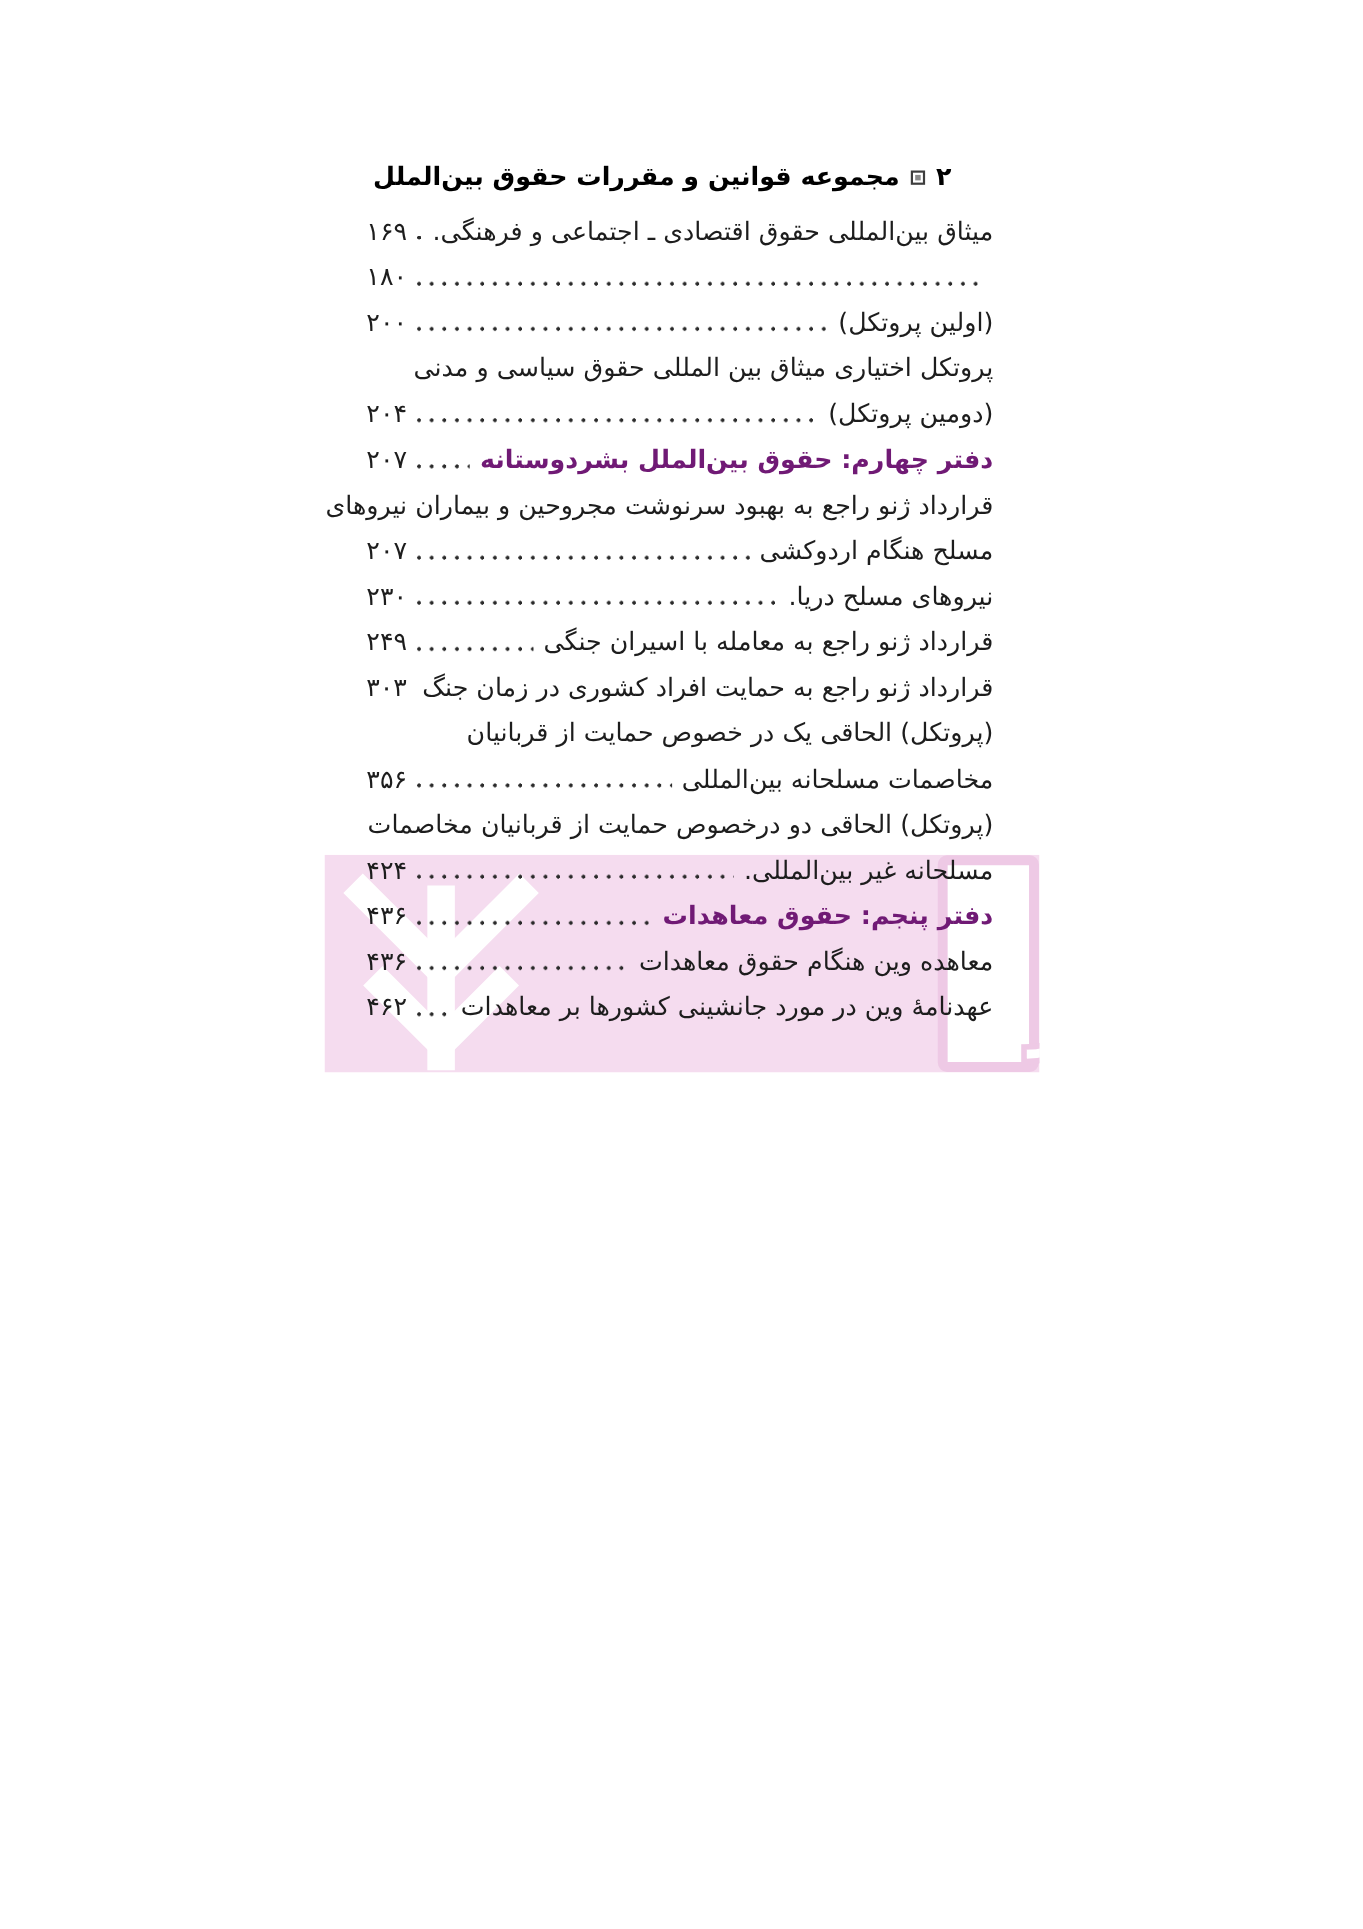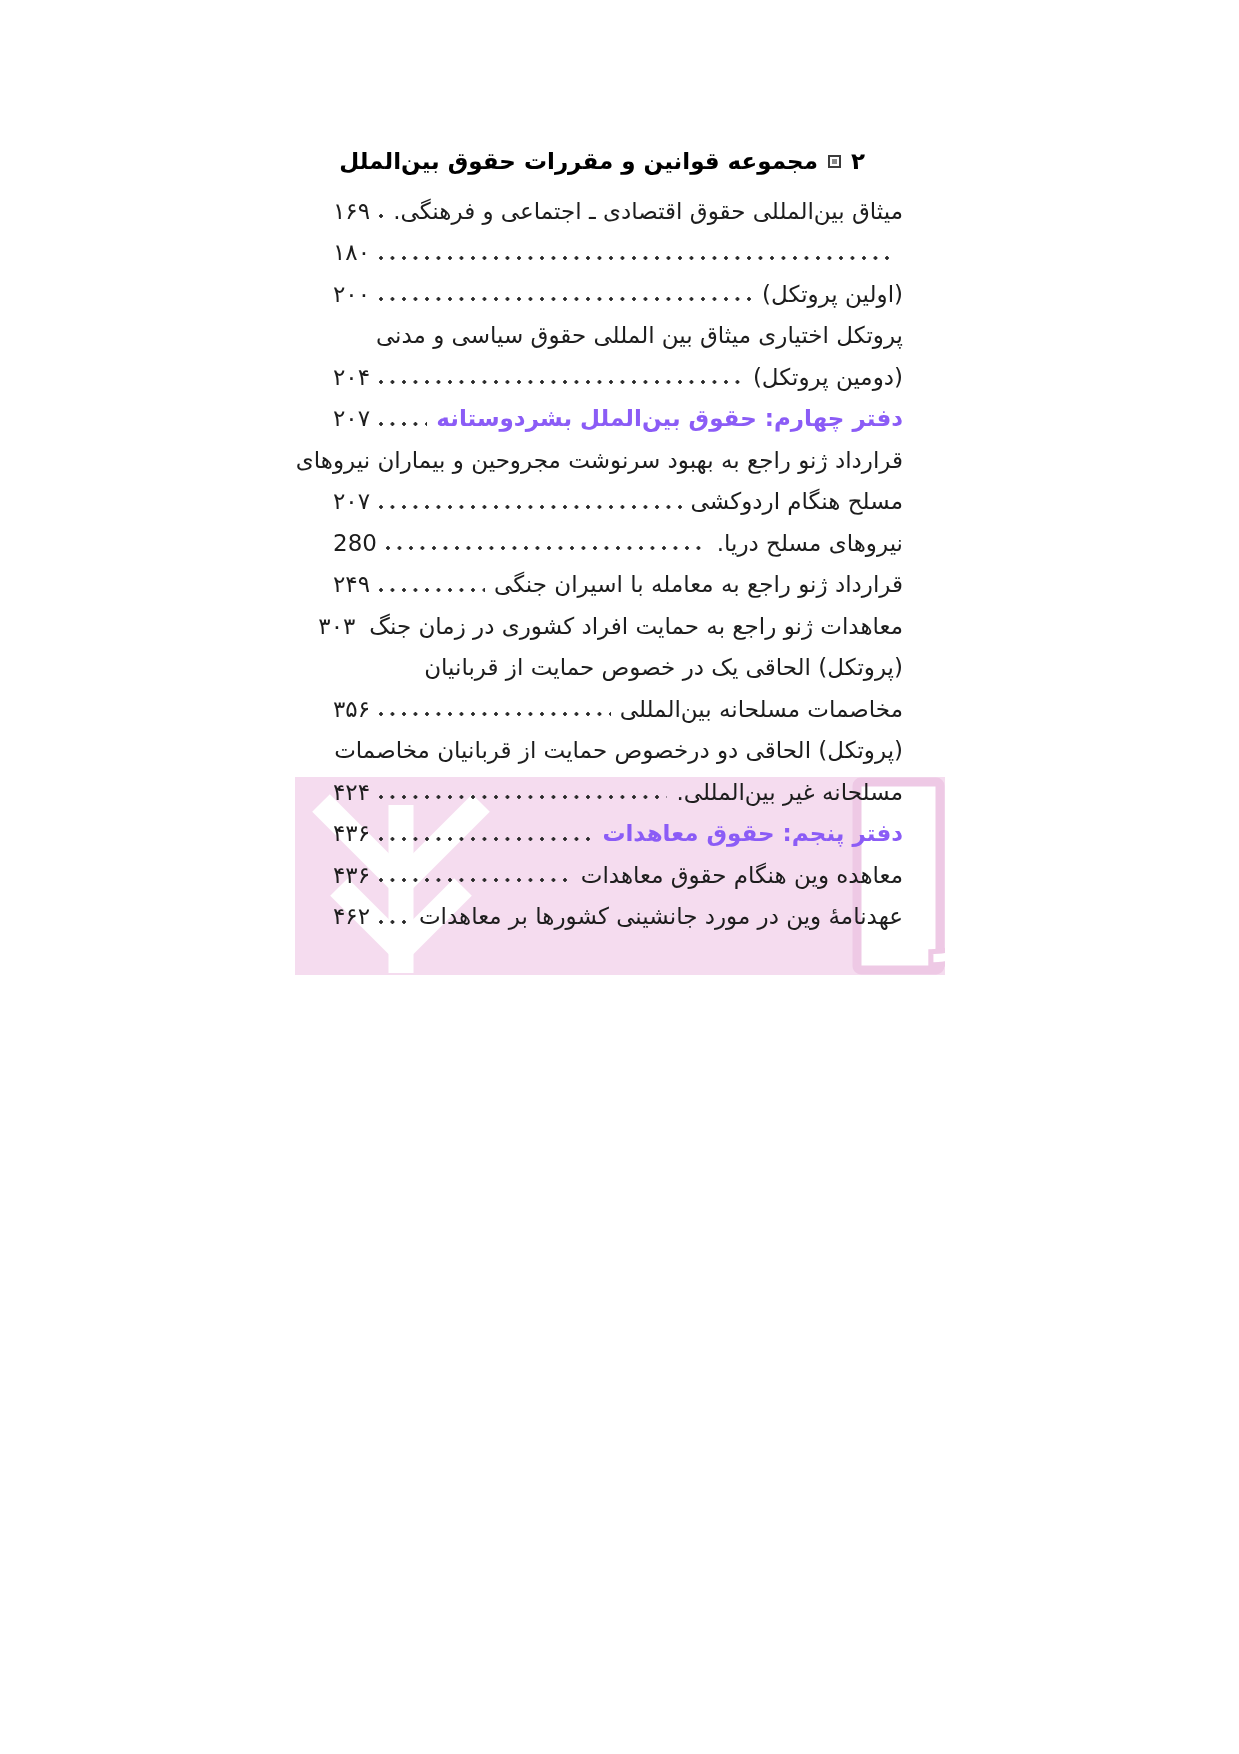--- a/index.html
+++ b/index.html
@@ -57,21 +57,21 @@
   .toc-row{
     height:41.5px;
     display:flex;
     align-items:center;
     font-size:23px;
     color:#1d1d1d;
     white-space:nowrap;
   }
   .toc-row.bold .toc-title{
     font-weight:700;
-    color:#8b5cf6;
+    color:#701a75;
   }
   .toc-title{flex:0 0 auto;}
   .toc-leader{
     flex:1 1 auto;
     min-width:14px;
     position:relative;
     height:100%;
   }
   .toc-leader::before{
     content:"";
@@ -144,29 +144,29 @@
         <span class="toc-title">قرارداد ژنو راجع به بهبود سرنوشت مجروحین و بیماران نیروهای</span>
       </div>
       <div class="toc-row">
         <span class="toc-title">مسلح هنگام اردوکشی</span>
         <span class="toc-leader"></span>
         <span class="toc-page">۲۰۷</span>
       </div>
       <div class="toc-row">
         <span class="toc-title">نیروهای مسلح دریا.</span>
         <span class="toc-leader"></span>
-        <span class="toc-page">280</span>
+        <span class="toc-page">۲۳۰</span>
       </div>
       <div class="toc-row">
         <span class="toc-title">قرارداد ژنو راجع به معامله با اسیران جنگی</span>
         <span class="toc-leader"></span>
         <span class="toc-page">۲۴۹</span>
       </div>
       <div class="toc-row">
-        <span class="toc-title">معاهدات ژنو راجع به حمایت افراد کشوری در زمان جنگ</span>
+        <span class="toc-title">قرارداد ژنو راجع به حمایت افراد کشوری در زمان جنگ</span>
         <span class="toc-leader"></span>
         <span class="toc-page">۳۰۳</span>
       </div>
       <div class="toc-row">
         <span class="toc-title">(پروتکل) الحاقی یک در خصوص حمایت از قربانیان</span>
       </div>
       <div class="toc-row">
         <span class="toc-title">مخاصمات مسلحانه بین‌المللی</span>
         <span class="toc-leader"></span>
         <span class="toc-page">۳۵۶</span>

